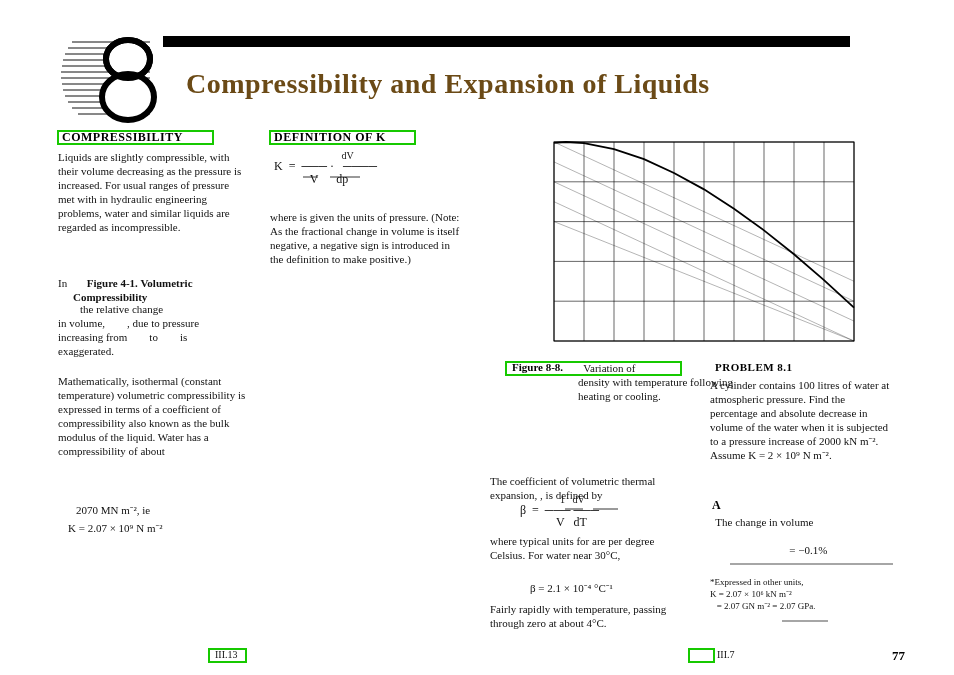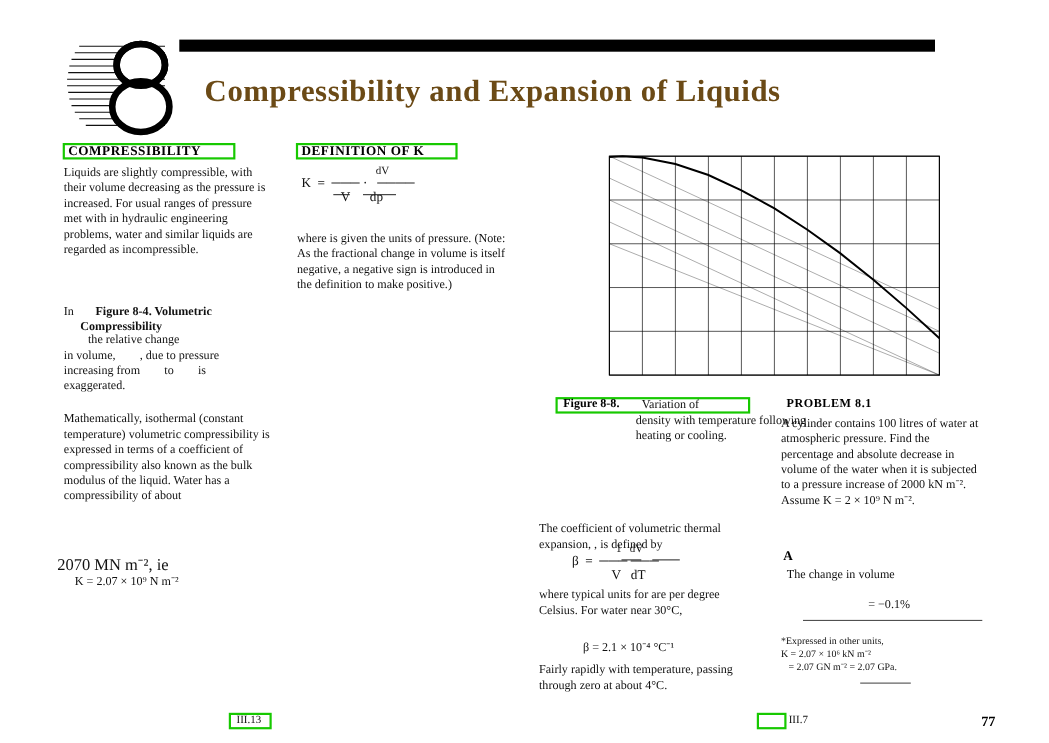--- a/index.html
+++ b/index.html
@@ -88,36 +88,36 @@
     </g>
   </svg>
 
   <div class="txt bold ochre" style="left:186px;top:64px;font-size:28px;letter-spacing:0.5px">Compressibility and Expansion of Liquids</div>
 
   <div class="txt bold" style="left:62px;top:126px;font-size:12px;letter-spacing:0.5px">COMPRESSIBILITY</div>
 
   <div class="txt" style="left:58px;top:146px;font-size:11px;line-height:14px;width:190px;white-space:normal;color:#111">Liquids are slightly compressible, with their volume decreasing as the pressure is increased. For usual ranges of pressure met with in hydraulic engineering problems, water and similar liquids are regarded as incompressible.</div>
 
   <div class="txt" style="left:58px;top:272px;font-size:11px;line-height:14px;color:#111">In</div>
-  <div class="txt bold" style="left:73px;top:272px;font-size:11px;line-height:14px;color:#111">     Figure 8-4. Volumetric
+  <div class="txt bold" style="left:73px;top:272px;font-size:11px;line-height:14px;color:#111">     Figure 4-1. Volumetric
 Compressibility</div>
   <div class="txt" style="left:58px;top:298px;font-size:11px;line-height:14px;color:#111">        the relative change
 in volume,        , due to pressure
 increasing from        to        is
 exaggerated.</div>
 
   <div class="txt" style="left:58px;top:370px;font-size:11px;line-height:14px;width:190px;white-space:normal;color:#111">  Mathematically, isothermal
 (constant temperature) volumetric
 compressibility is expressed in
 terms of a coefficient of compressibility
 also known as the bulk modulus of
 the liquid. Water has a compressibility
 of about</div>
 
-  <div class="txt" style="left:52px;top:498px;font-size:15px;color:#111">2070 MN m⁻², ie </div>
+  <div class="txt" style="left:76px;top:498px;font-size:11px;color:#111">2070 MN m⁻², ie </div>
   <div class="txt" style="left:68px;top:516px;font-size:11px;color:#111">K = 2.07 × 10⁹ N m⁻²</div>
 
   <div class="txt bold" style="left:274px;top:126px;font-size:12px;letter-spacing:0.5px">DEFINITION OF K</div>
 
   <div class="txt" style="left:274px;top:156px;font-size:12px;line-height:13px;color:#111">K  =  ─── ·   ──── 
             V      dp</div>
   <div class="txt" style="left:274px;top:146px;font-size:10px;color:#111">                           dV</div>
 
   <div class="txt" style="left:270px;top:206px;font-size:11px;line-height:14px;width:190px;white-space:normal;color:#111">  where   is given the units of
 pressure. (Note: As the fractional

